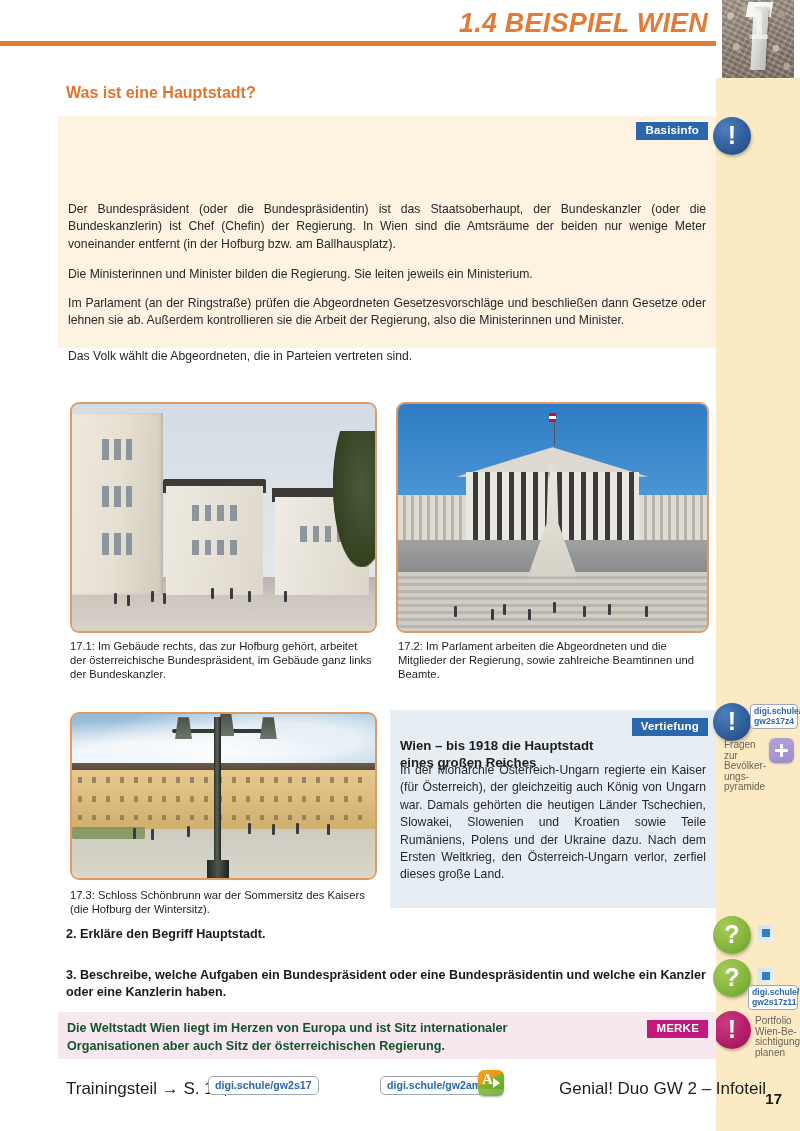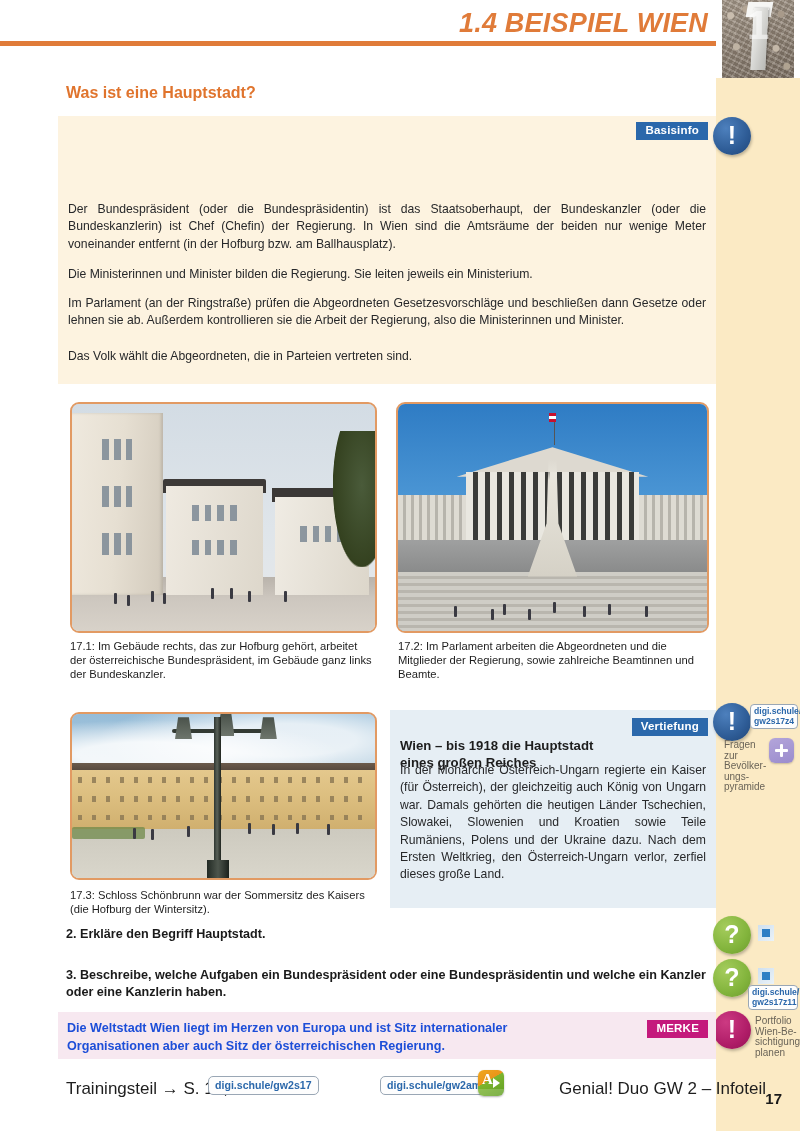--- a/index.html
+++ b/index.html
@@ -72,21 +72,21 @@
   }
 
   
   .sec-head {
     position: absolute; left: 66px; top: 84px;
     font-size: 16px; font-weight: bold; color: #e0742d;
   }
 
   
   .basis-box {
-    position: absolute; left: 58px; top: 116px; width: 658px; height: 268px;
+    position: absolute; left: 58px; top: 116px; width: 658px; height: 232px;
     background: #fdf3e0;
   }
   .badge {
     position: absolute; font-size: 11.5px; font-weight: bold; color: #fff;
     padding: 2px 9px 3px 9px; letter-spacing: .2px; line-height: 13px;
   }
   .badge-basis { right: 8px; top: 6px; background: #2b68ab; }
 
   .body-p {
     position: absolute; left: 10px; right: 10px;
@@ -241,21 +241,21 @@
   }
   .ex .num { display:inline-block; }
 
   
   .merke-box {
     position:absolute; left:58px; top:1012px; width:658px; height:47px;
     background:#f7e8f0;
   }
   .merke-text {
     position:absolute; left:9px; top:7px; width:500px;
-    font-size:12.6px; font-weight:bold; line-height:18px; color:#1d4ed8;
+    font-size:12.6px; font-weight:bold; line-height:18px; color:#14532d;
   }
   .badge-merke { right: 8px; top: 8px; background: #c4197c; }
 
   
   .foot { position:absolute; font-size:17px; color:#1e1e1e; }
   .pill {
     position:absolute; border:1px solid #9aa7b5; border-radius:5px;
     background:#fdfdfd; color:#2b68ab; font-size:10.6px; font-weight:bold;
     padding:2px 6px 3px 6px; white-space:nowrap; line-height:12px;
   }

